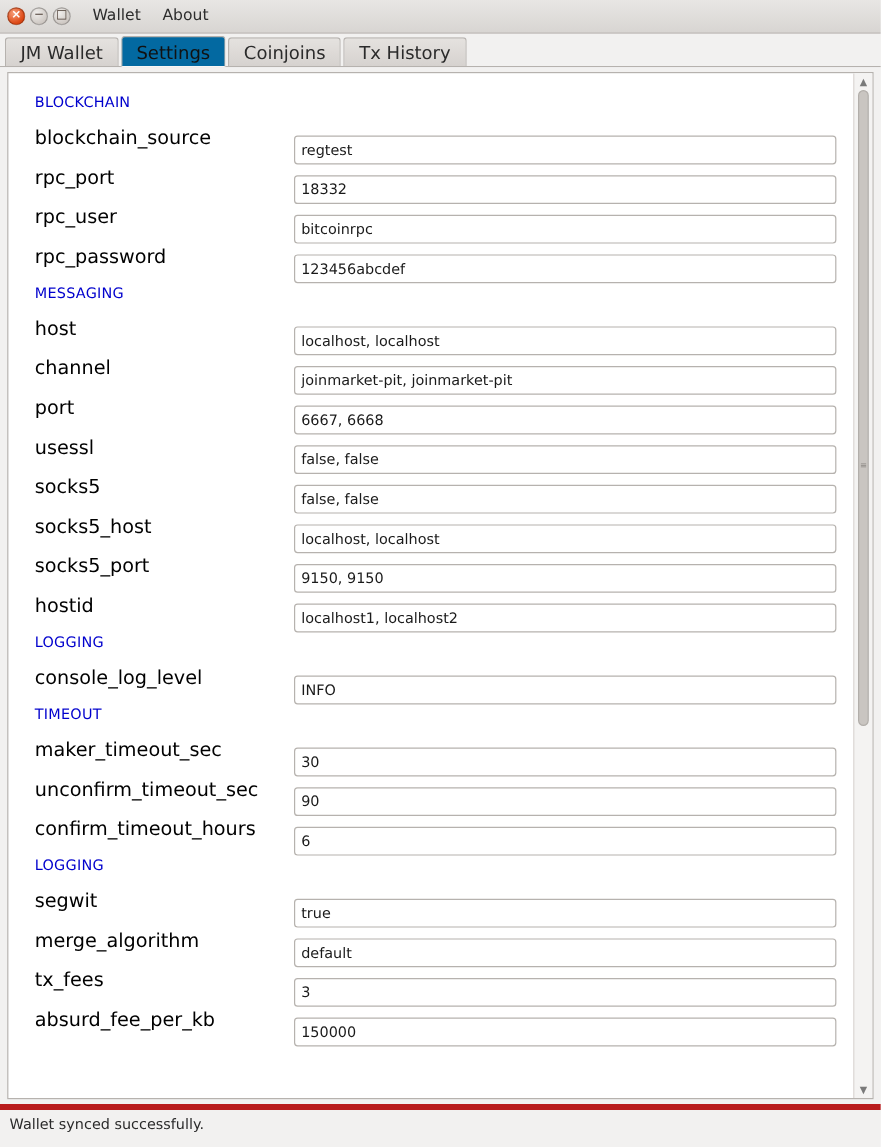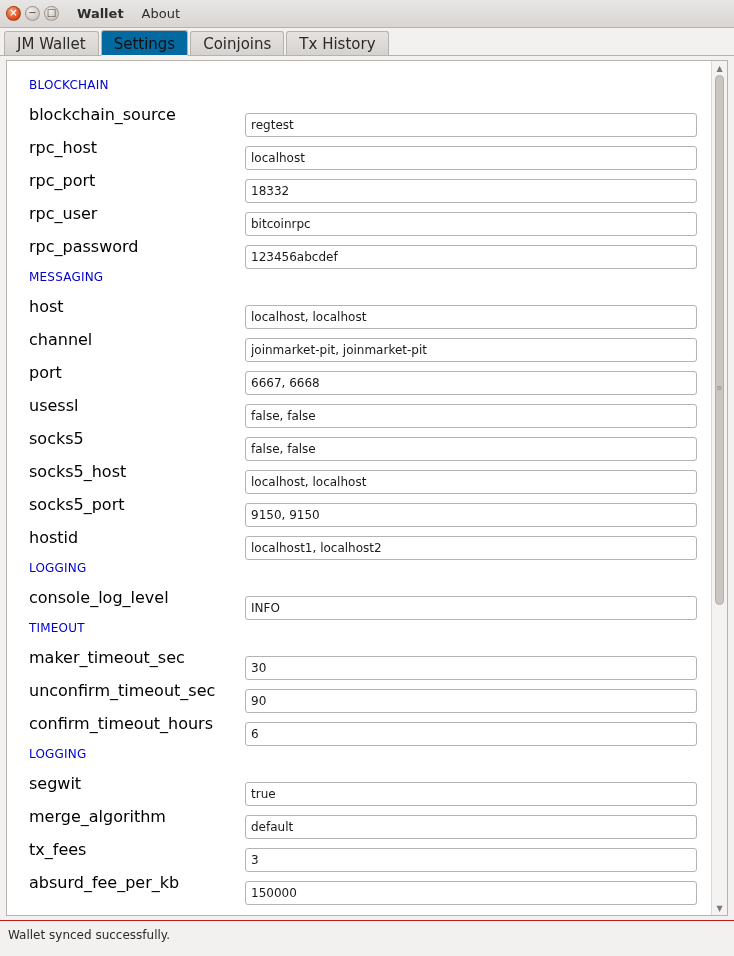--- a/index.html
+++ b/index.html
@@ -59,21 +59,21 @@
 
   .menubar {
     display: flex;
     align-items: center;
     gap: 14px;
     margin-left: 16px;
     font-size: 13px;
     color: #2d2d2d;
   }
   .menu-item { padding: 2px 2px; cursor: default; }
-  .menu-title { font-weight: bold; }
+  .menu-title { font-weight: normal; }
 
   
   .tabbar {
     height: 28px;
     background: #f2f1f0;
     display: flex;
     align-items: flex-end;
     padding: 0 4px;
     box-sizing: border-box;
     border-bottom: 1px solid #b6b2ae;
@@ -238,21 +238,21 @@
   
   .statusbar {
     height: 28px;
     background: #f2f1f0;
     display: flex;
     align-items: center;
     padding: 0 8px;
     box-sizing: border-box;
     font-size: 12px;
     color: #2b2b2b;
-    border-top: 1px solid #b91c1c;
+    border-top: 5px solid #b91c1c;
   }
 </style>
 </head>
 <body>
 
 <div class="titlebar">
   <div class="winbuttons">
     <div class="wb wb-close">
         <span>×</span>
       </div>
@@ -284,26 +284,20 @@
         <div class="section-head">BLOCKCHAIN</div>
 
         <div class="row">
           <div class="label">blockchain_source</div>
           <div class="field">
             <input class="txt" type="text" value="regtest" style="">
           </div>
         </div>
 
 
-        <div class="row">
-          <div class="label">rpc_host</div>
-          <div class="field">
-            <input class="txt" type="text" value="localhost" style="">
-          </div>
-        </div>
 
         <div class="row">
           <div class="label">rpc_port</div>
           <div class="field">
             <input class="txt" type="text" value="18332" style="">
           </div>
         </div>
 
         <div class="row">
           <div class="label">rpc_user</div>

